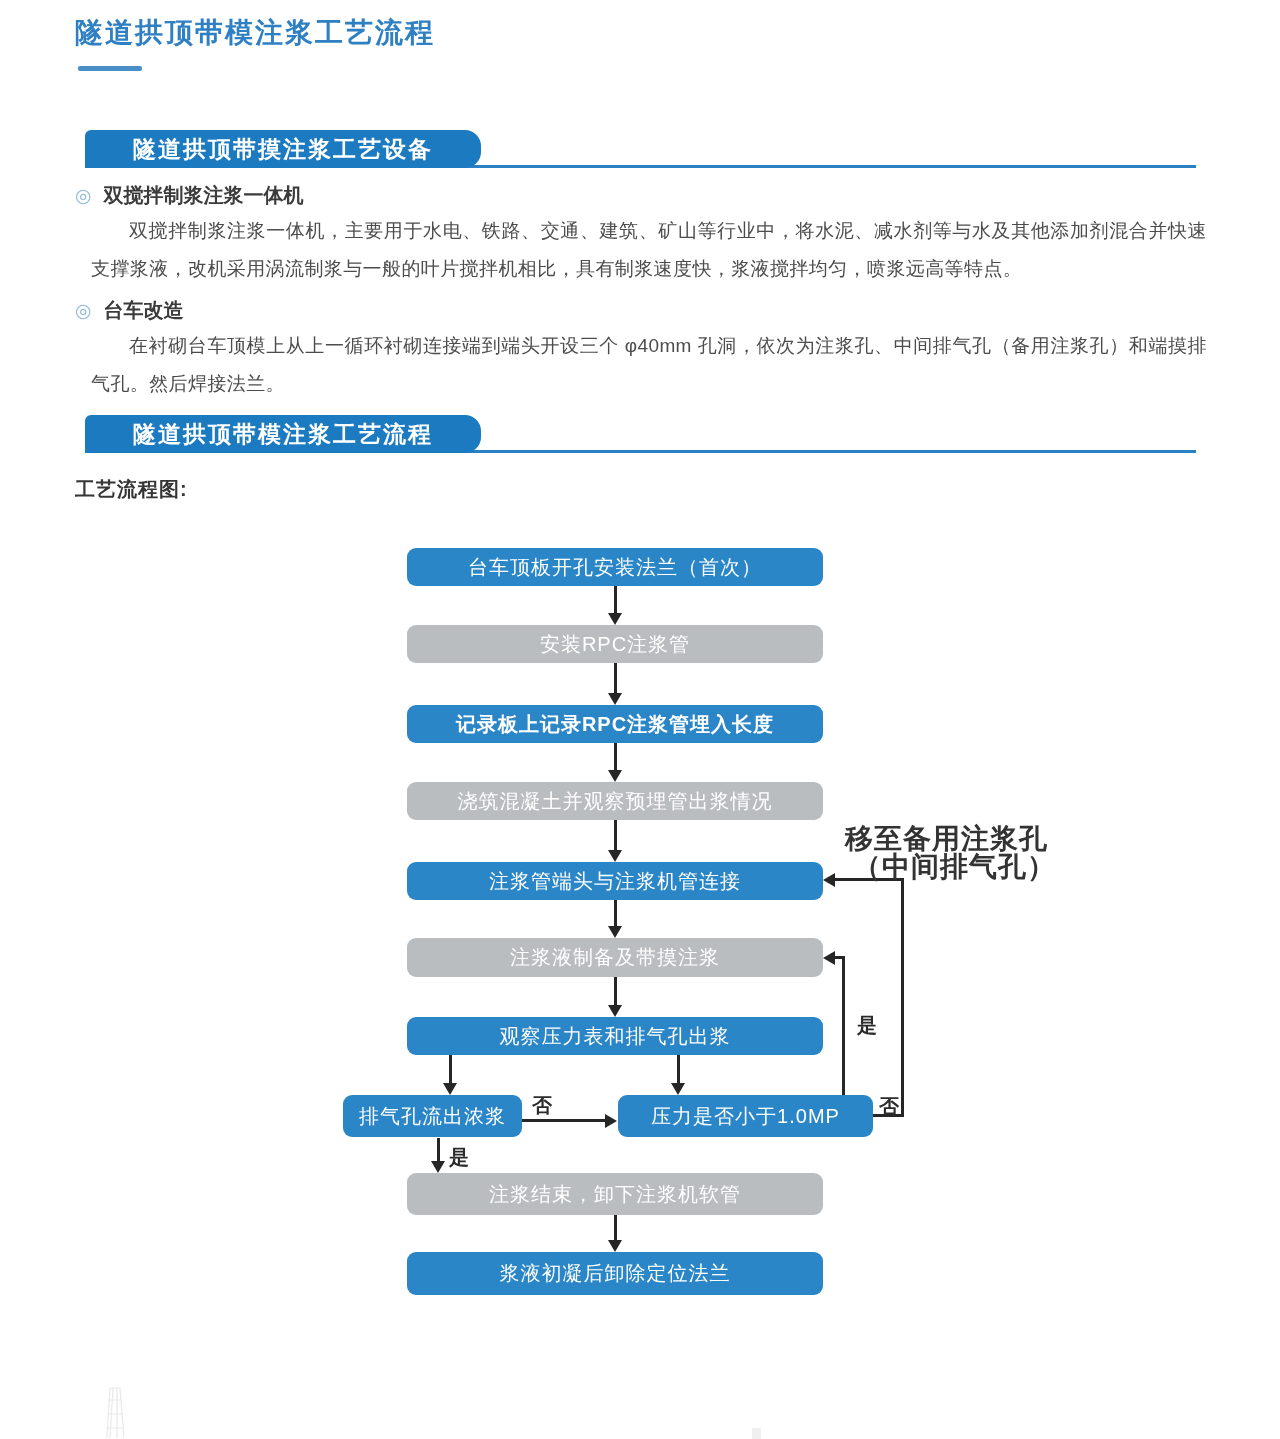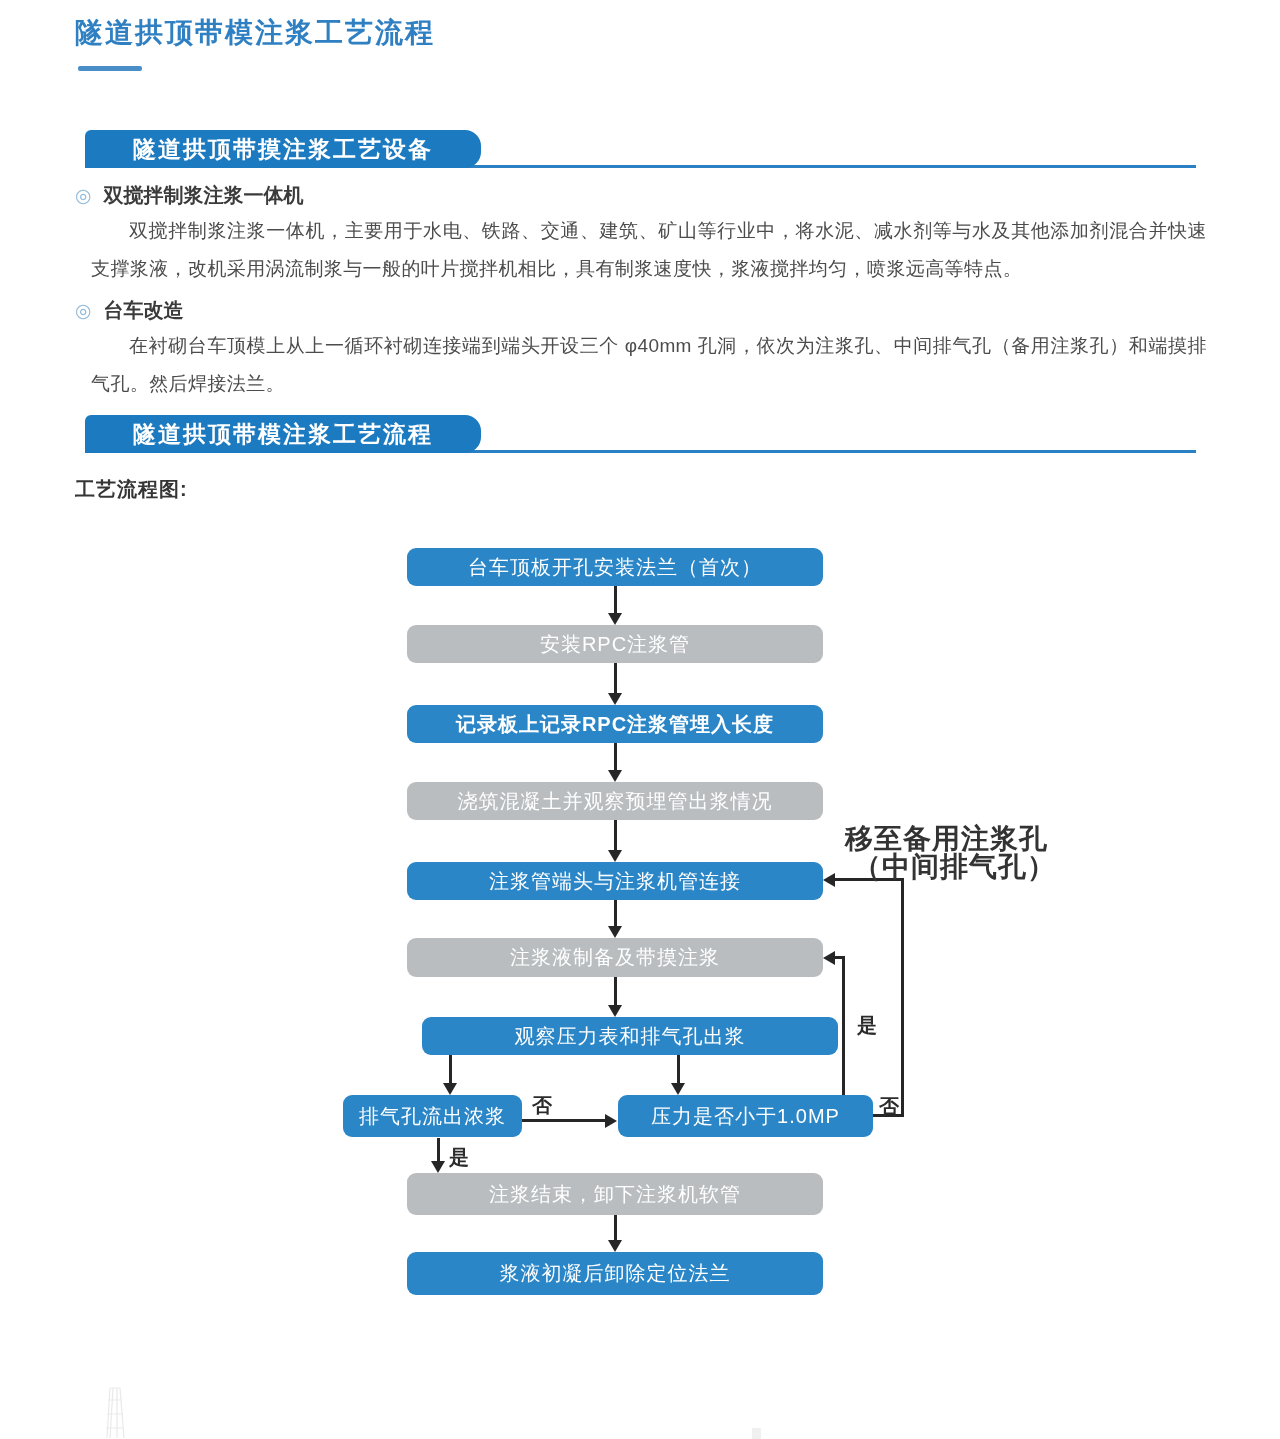--- a/index.html
+++ b/index.html
@@ -77,21 +77,21 @@
   <div class="figure-label">工艺流程图:</div>
 
   <div class="flow">
 
     <div class="node blue" style="left:407px;top:548px;width:416px;height:38px;">台车顶板开孔安装法兰（首次）</div>
     <div class="node gray" style="left:407px;top:625px;width:416px;height:38px;">安装RPC注浆管</div>
     <div class="node blue" style="left:407px;top:705px;width:416px;height:38px;font-weight:bold;">记录板上记录RPC注浆管埋入长度</div>
     <div class="node gray" style="left:407px;top:782px;width:416px;height:38px;">浇筑混凝土并观察预埋管出浆情况</div>
     <div class="node blue" style="left:407px;top:862px;width:416px;height:38px;">注浆管端头与注浆机管连接</div>
     <div class="node gray" style="left:407px;top:938px;width:416px;height:39px;">注浆液制备及带摸注浆</div>
-    <div class="node blue" style="left:422px;top:1017px;width:416px;height:38px;">观察压力表和排气孔出浆</div>
+    <div class="node blue" style="left:407px;top:1017px;width:416px;height:38px;">观察压力表和排气孔出浆</div>
     <div class="node blue" style="left:343px;top:1095px;width:179px;height:42px;">排气孔流出浓浆</div>
     <div class="node blue" style="left:618px;top:1095px;width:255px;height:42px;">压力是否小于1.0MP</div>
     <div class="node gray" style="left:407px;top:1173px;width:416px;height:42px;">注浆结束，卸下注浆机软管</div>
     <div class="node blue" style="left:407px;top:1252px;width:416px;height:43px;">浆液初凝后卸除定位法兰</div>
 
     <div class="shaft-v" style="left:614px;top:586px;height:29px;"></div>
     <div class="head-down" style="left:608px;top:613px;"></div>
 
     <div class="shaft-v" style="left:614px;top:663px;height:32px;"></div>
     <div class="head-down" style="left:608px;top:693px;"></div>

